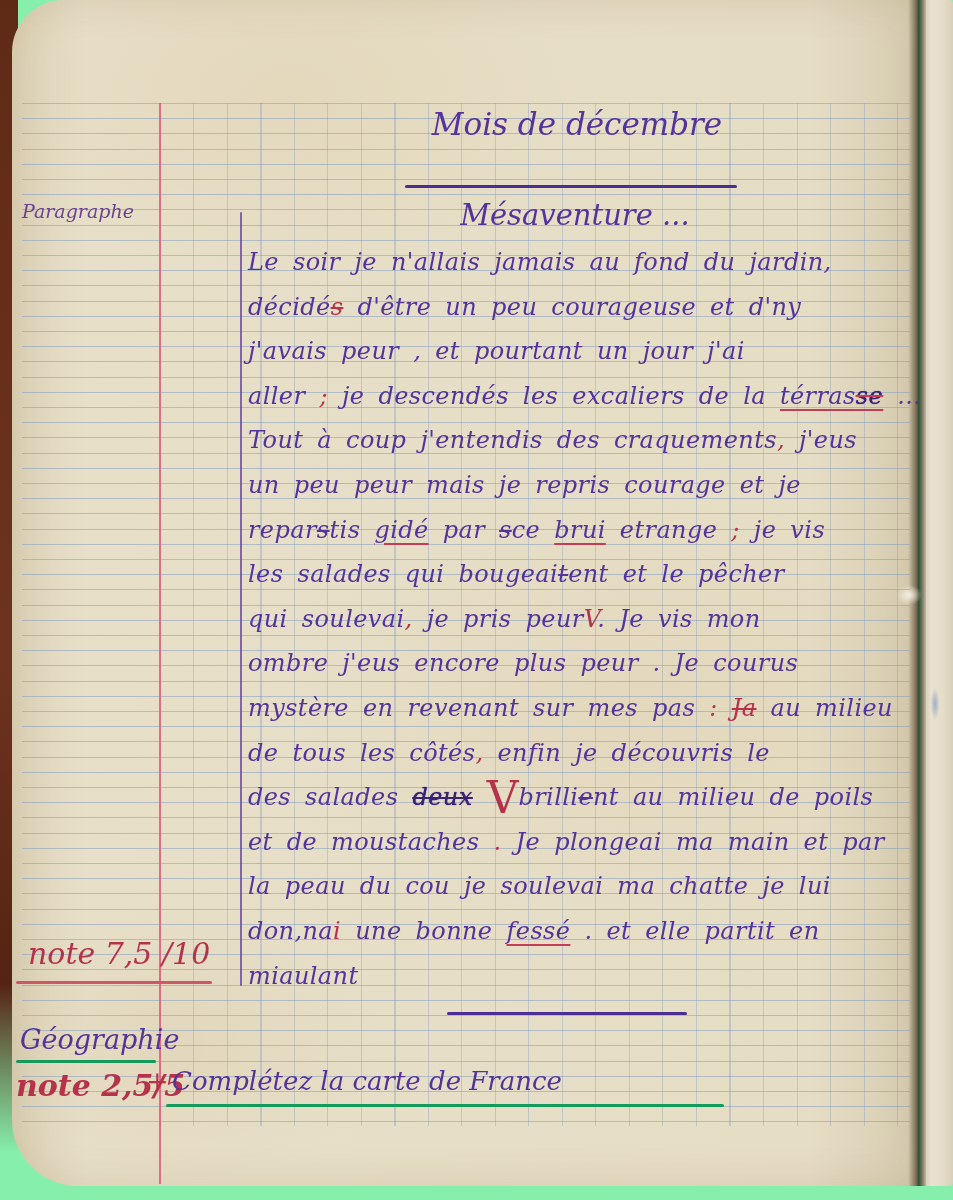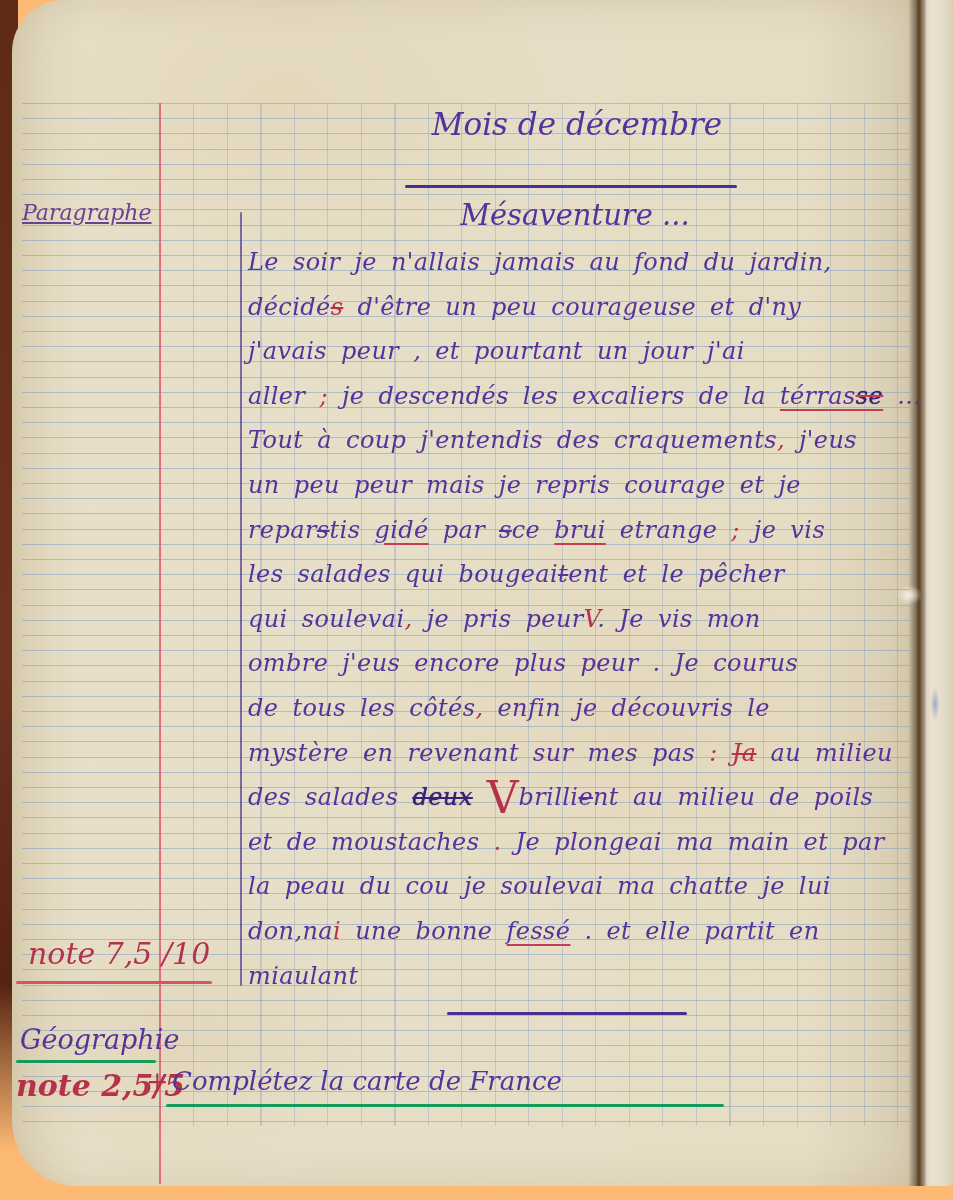--- a/index.html
+++ b/index.html
@@ -1,17 +1,17 @@
 <!DOCTYPE html>
 <html><head>
 <meta charset="utf-8">
 <style>
   html,body{margin:0;padding:0;background:#0c0906;}
   #stage{position:relative;width:953px;height:1200px;overflow:hidden;
-         font-family:"DejaVu Serif",serif;background:#fdba74;}
+         font-family:"DejaVu Serif",serif;background:#86efac;}
 
   
   #binding{position:absolute;left:0;top:0;width:18px;height:1200px;
     background:linear-gradient(180deg,#5e2a16 0%,#6d3320 55%,#552313 82%,rgba(12,9,6,0) 96%);}
   #under-page{position:absolute;left:922px;top:0;width:31px;height:1186px;
     background:linear-gradient(90deg,#cfc6ae 0%,#e9e2d0 30%,#e4dcc8 70%,#d8cfb8 100%);
     border-radius:0 4px 4px 0;}
   #page-gap{position:absolute;left:908px;top:0;width:18px;height:1186px;
     background:linear-gradient(90deg,rgba(60,45,25,0) 0%,rgba(55,40,20,.55) 45%,rgba(30,20,10,.75) 60%,rgba(60,45,25,.15) 100%);}
   #paper{position:absolute;left:12px;top:0;width:906px;height:1186px;
@@ -35,21 +35,21 @@
 
   
   .hand{font-style:italic;color:#54339c;position:absolute;white-space:pre;}
   .red-ink{color:#b5324a;}
   .green-rule{position:absolute;height:3px;background:#159a5d;border-radius:2px;}
   .purple-rule{position:absolute;height:2.5px;background:#4c2d94;border-radius:2px;}
   .red-rule{position:absolute;height:2.5px;background:#d0566e;border-radius:2px;}
 
   #month-title{left:402px;top:106px;width:350px;text-align:center;font-size:31px;}
   #essay-title{left:430px;top:198px;width:290px;text-align:center;font-size:29px;}
-  #para-label{left:22px;top:200px;font-size:22px;color:#6a4492;text-decoration:underline;}
+  #para-label{left:22px;top:200px;font-size:19px;color:#6a4492;}
   #note1{left:28px;top:936px;font-size:30px;}
   #geo-label{left:20px;top:1024px;font-size:27px;}
   #note2{left:16px;top:1068px;font-size:30px;font-weight:bold;}
   #plus-mark{left:146px;top:1066px;font-size:27px;}
   #geo-exercise{left:172px;top:1066px;font-size:26px;}
 
   #essay{position:absolute;left:248px;top:248px;width:672px;}
   .hand-line{position:relative;height:44.6px;font-style:italic;color:#54339c;
     font-size:24px;white-space:pre;letter-spacing:.4px;word-spacing:6px;}
   .c-red{color:#b5324a;}
@@ -93,22 +93,22 @@
       <div class="hand-line"><span>Le soir je n'allais jamais au fond du jardin,</span></div>
       <div class="hand-line"><span>décidé</span><span class="c-red c-strike">s</span><span> d'être un peu courageuse et d'ny</span></div>
       <div class="hand-line"><span>j'avais peur , et pourtant un jour j'ai</span></div>
       <div class="hand-line"><span>aller </span><span class="c-red">;</span><span> je descendés les excaliers de la </span><span class="c-ru">térras</span><span class="c-ru c-strike c-dark">se</span><span> ...</span></div>
       <div class="hand-line"><span>Tout à coup j'entendis des craquements</span><span class="c-red">,</span><span> j'eus</span></div>
       <div class="hand-line"><span>un peu peur mais je repris courage et je</span></div>
       <div class="hand-line"><span>repar</span><span class="c-strike">s</span><span>tis </span><span class="c-ru">gidé</span><span> par </span><span class="c-strike">s</span><span>ce </span><span class="c-ru">brui</span><span> etrange </span><span class="c-red">;</span><span> je vis</span></div>
       <div class="hand-line"><span>les salades qui bougeai</span><span class="c-strike">t</span><span>ent et le pêcher</span></div>
       <div class="hand-line"><span>qui soulevai</span><span class="c-red">,</span><span> je pris peur</span><span class="c-red">V</span><span>. Je vis mon</span></div>
       <div class="hand-line"><span>ombre j'eus encore plus peur . Je courus</span></div>
+      <div class="hand-line"><span>mystère en revenant sur mes pas </span><span class="c-red">:</span><span> </span><span class="c-red c-strike">Ja</span><span> au milieu</span></div>
       <div class="hand-line"><span>de tous les côtés</span><span class="c-red">,</span><span> enfin je découvris le</span></div>
-      <div class="hand-line"><span>mystère en revenant sur mes pas </span><span class="c-red">:</span><span> </span><span class="c-red c-strike">Ja</span><span> au milieu</span></div>
       <div class="hand-line"><span>des salades </span><span class="c-dark c-strike">deux</span><span> </span><span class="c-caret">V</span><span>brilli</span><span class="c-strike">e</span><span>nt au milieu de poils</span></div>
       <div class="hand-line"><span>et de moustaches </span><span class="c-red">.</span><span> Je plongeai ma main et par</span></div>
       <div class="hand-line"><span>la peau du cou je soulevai ma chatte je lui</span></div>
       <div class="hand-line"><span>don,na</span><span class="c-red">i</span><span> une bonne </span><span class="c-ru">fessé</span><span> . et elle partit en</span></div>
       <div class="hand-line"><span>miaulant</span></div>
     </div>
 
   <div class="purple-rule" style="left:447px;top:1012px;width:240px;"></div>
 
   <div id="note1" class="hand red-ink">note 7,5 /10</div>

